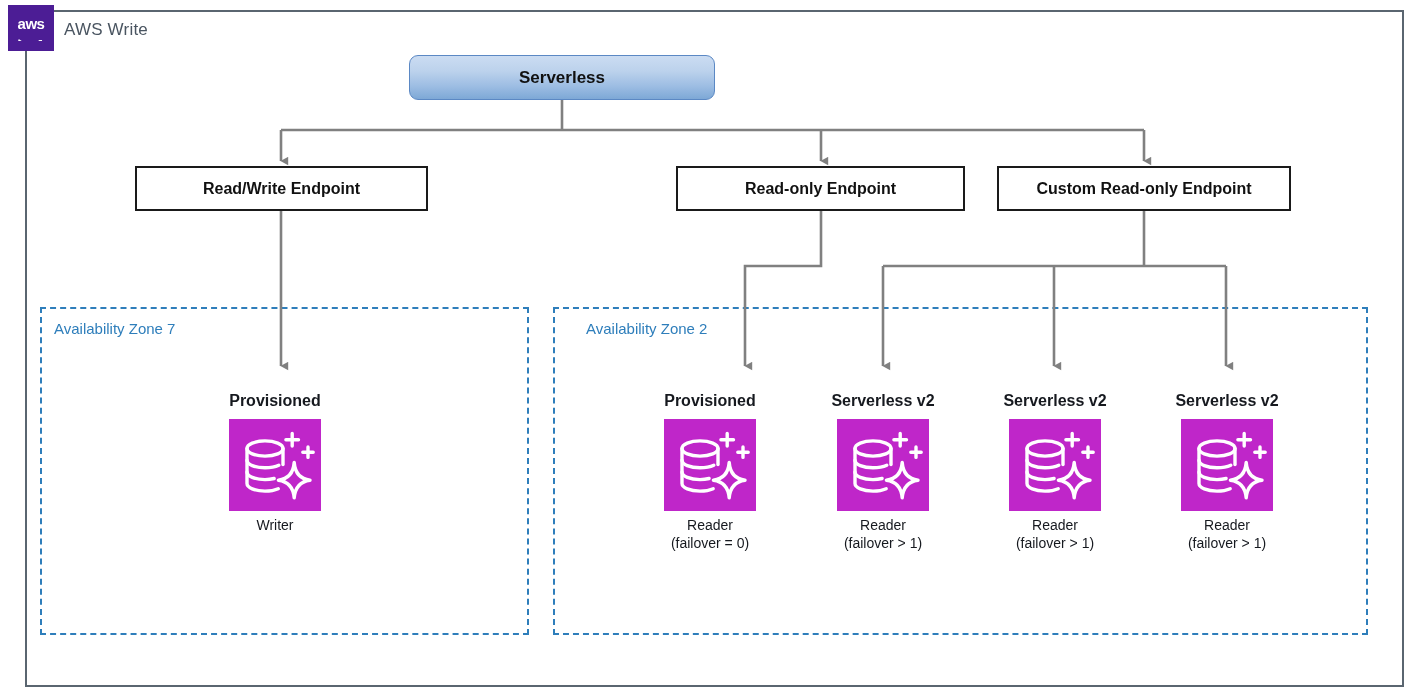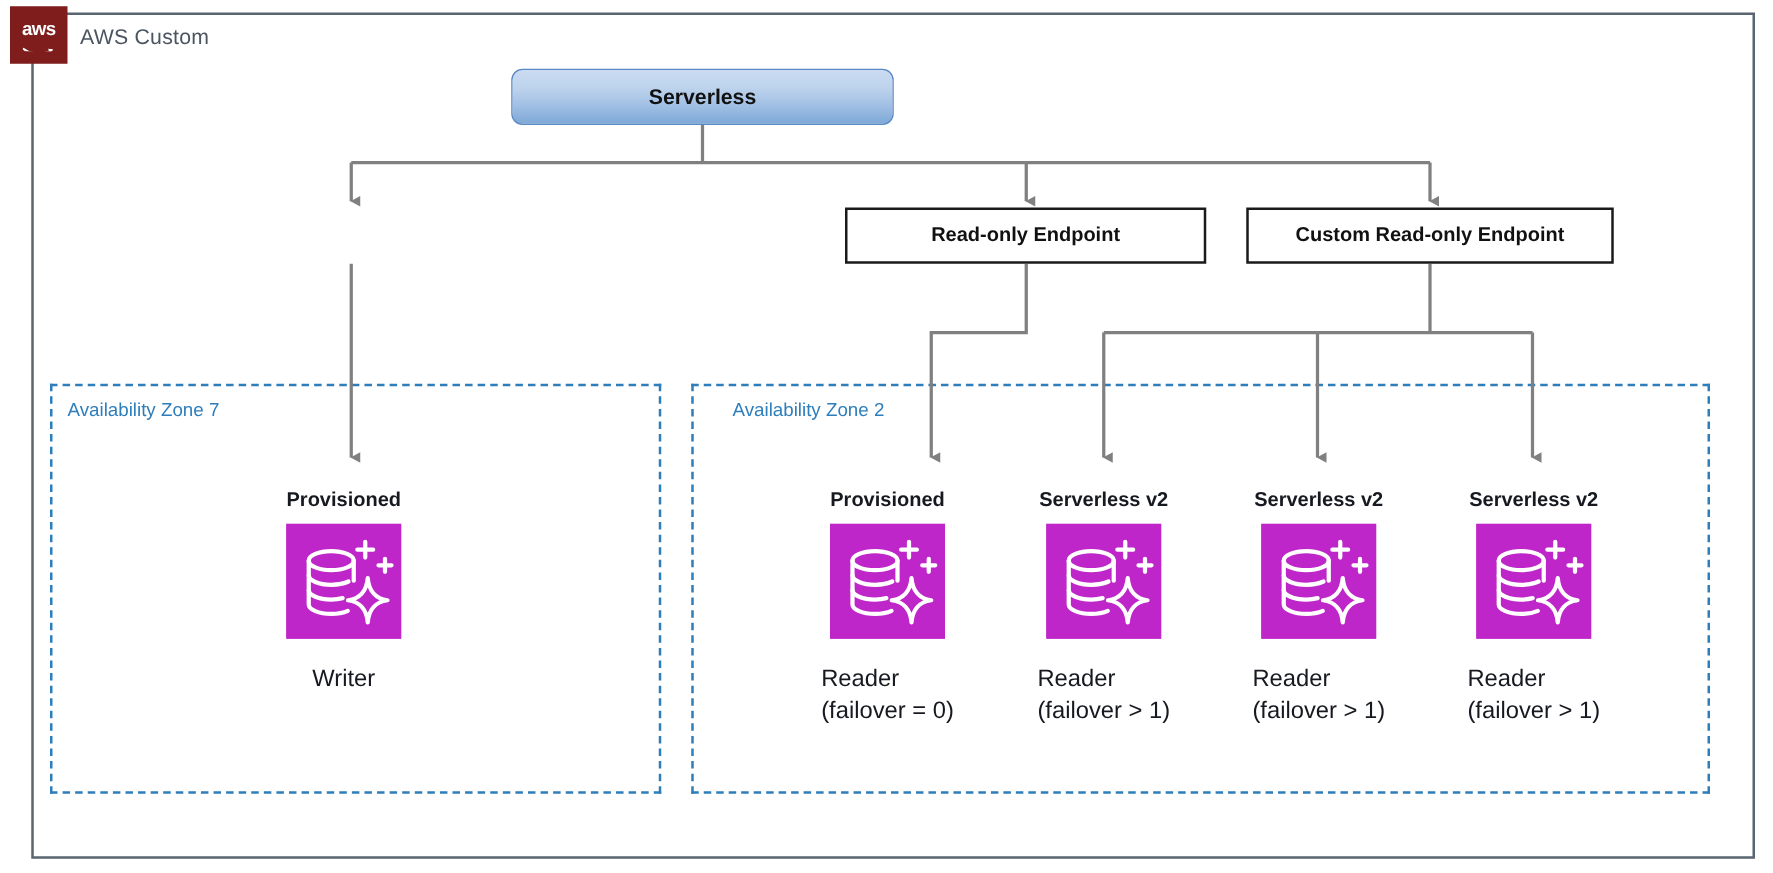--- a/index.html
+++ b/index.html
@@ -29,21 +29,21 @@
     border: 2px solid #5a6570;
     box-sizing: border-box;
     background: transparent;
   }
   .aws-badge {
     position: absolute;
     left: 8px;
     top: 5px;
     width: 46px;
     height: 46px;
-    background: #7f1d1d;
+    background: #4c1d95;
     z-index: 5;
     display: flex;
     flex-direction: column;
     align-items: center;
     justify-content: center;
   }
   .aws-badge-text {
     color: #ffffff;
     font-size: 15px;
     font-weight: 700;
@@ -154,24 +154,25 @@
     white-space: nowrap;
     margin-bottom: 9px;
   }
   .db-icon {
     width: 92px;
     height: 92px;
     background: #bf26c9;
     display: block;
   }
   .db-bottom-label {
-    font-size: 19px;
+    font-size: 14px;
     color: #16191f;
+    text-align: center;
     line-height: 1.32;
-    margin-top: 20px;
+    margin-top: 5px;
     white-space: pre-line;
   }
   #node-writer   { left: 200px; top: 392px; }
   #node-reader-1 { left: 635px; top: 392px; }
   #node-reader-2 { left: 808px; top: 392px; }
   #node-reader-3 { left: 980px; top: 392px; }
   #node-reader-4 { left: 1152px; top: 392px; }
 </style>
 </head>
 <body>
@@ -182,21 +183,21 @@
 
   <div class="aws-badge">
     <span class="aws-badge-text">aws</span>
     <span class="aws-badge-swoosh">
       <svg width="26" height="9" viewBox="0 0 26 9">
         <path d="M1 3.2 C6 7.4 18 8.2 23.2 4.0" stroke="#ffffff" stroke-width="1.7" fill="none" stroke-linecap="round"></path>
         <path d="M20.4 3.0 L24.2 3.3 L22.6 6.6 Z" fill="#ffffff"></path>
       </svg>
     </span>
   </div>
-  <div class="cloud-title">AWS Custom</div>
+  <div class="cloud-title">AWS Write</div>
 
   <div class="az-box" id="az1-box"></div>
   <div class="az-label" id="az1-label">Availability Zone 7</div>
 
   <div class="az-box" id="az2-box"></div>
   <div class="az-label" id="az2-label">Availability Zone 2</div>
 
   <svg class="conn-svg" viewBox="0 0 1418 698">
     <defs>
       <marker id="arrowhead" markerWidth="9" markerHeight="9" refX="4.5" refY="7.6" orient="auto" markerUnits="userSpaceOnUse">
@@ -224,20 +225,23 @@
       <path d="M883,266 L883,366" marker-end="url(#arrowhead)"></path>
       <path d="M1054,266 L1054,366" marker-end="url(#arrowhead)"></path>
       <path d="M1226,266 L1226,366" marker-end="url(#arrowhead)"></path>
     </g>
   </svg>
 
   <div class="app-box">
     <span class="app-label">Serverless</span>
   </div>
 
+  <div class="endpoint-box" id="ep-rw">
+    <span class="endpoint-label">Read/Write Endpoint</span>
+  </div>
   <div class="endpoint-box" id="ep-ro">
     <span class="endpoint-label">Read-only Endpoint</span>
   </div>
   <div class="endpoint-box" id="ep-custom">
     <span class="endpoint-label">Custom Read-only Endpoint</span>
   </div>
 
   <div class="db-node" id="node-writer">
     <span class="db-top-label">Provisioned</span>
     <span class="db-icon">

